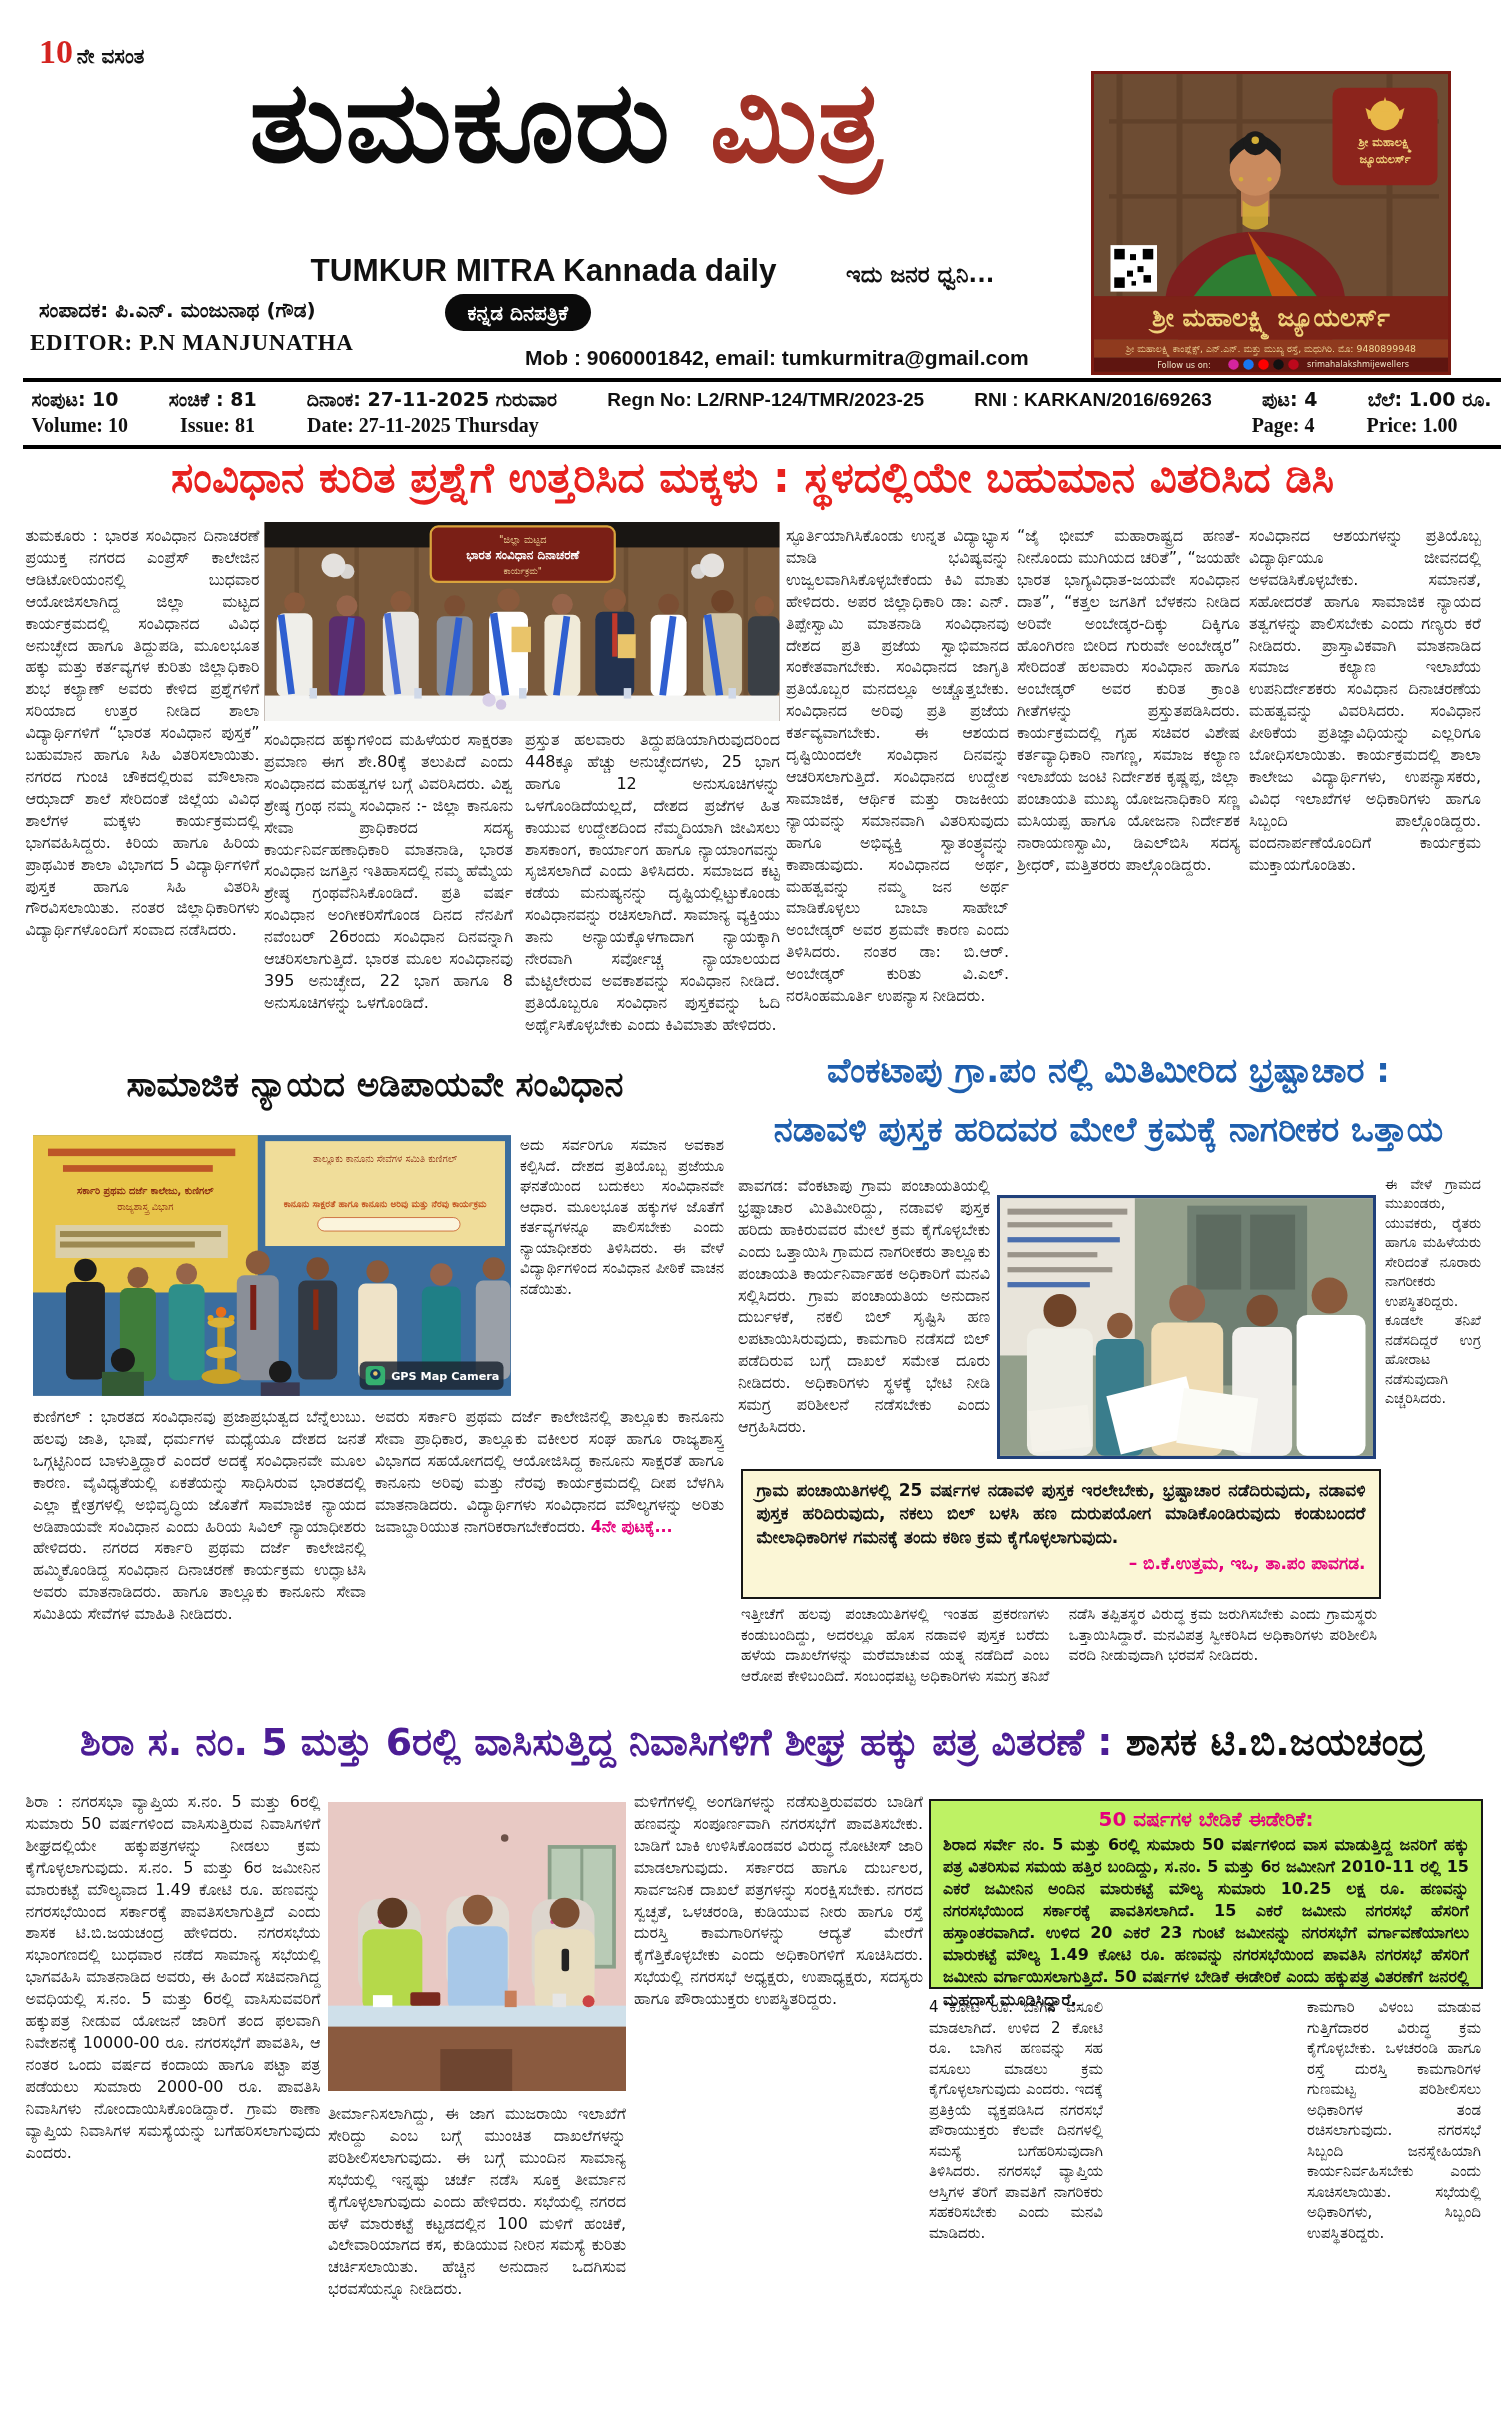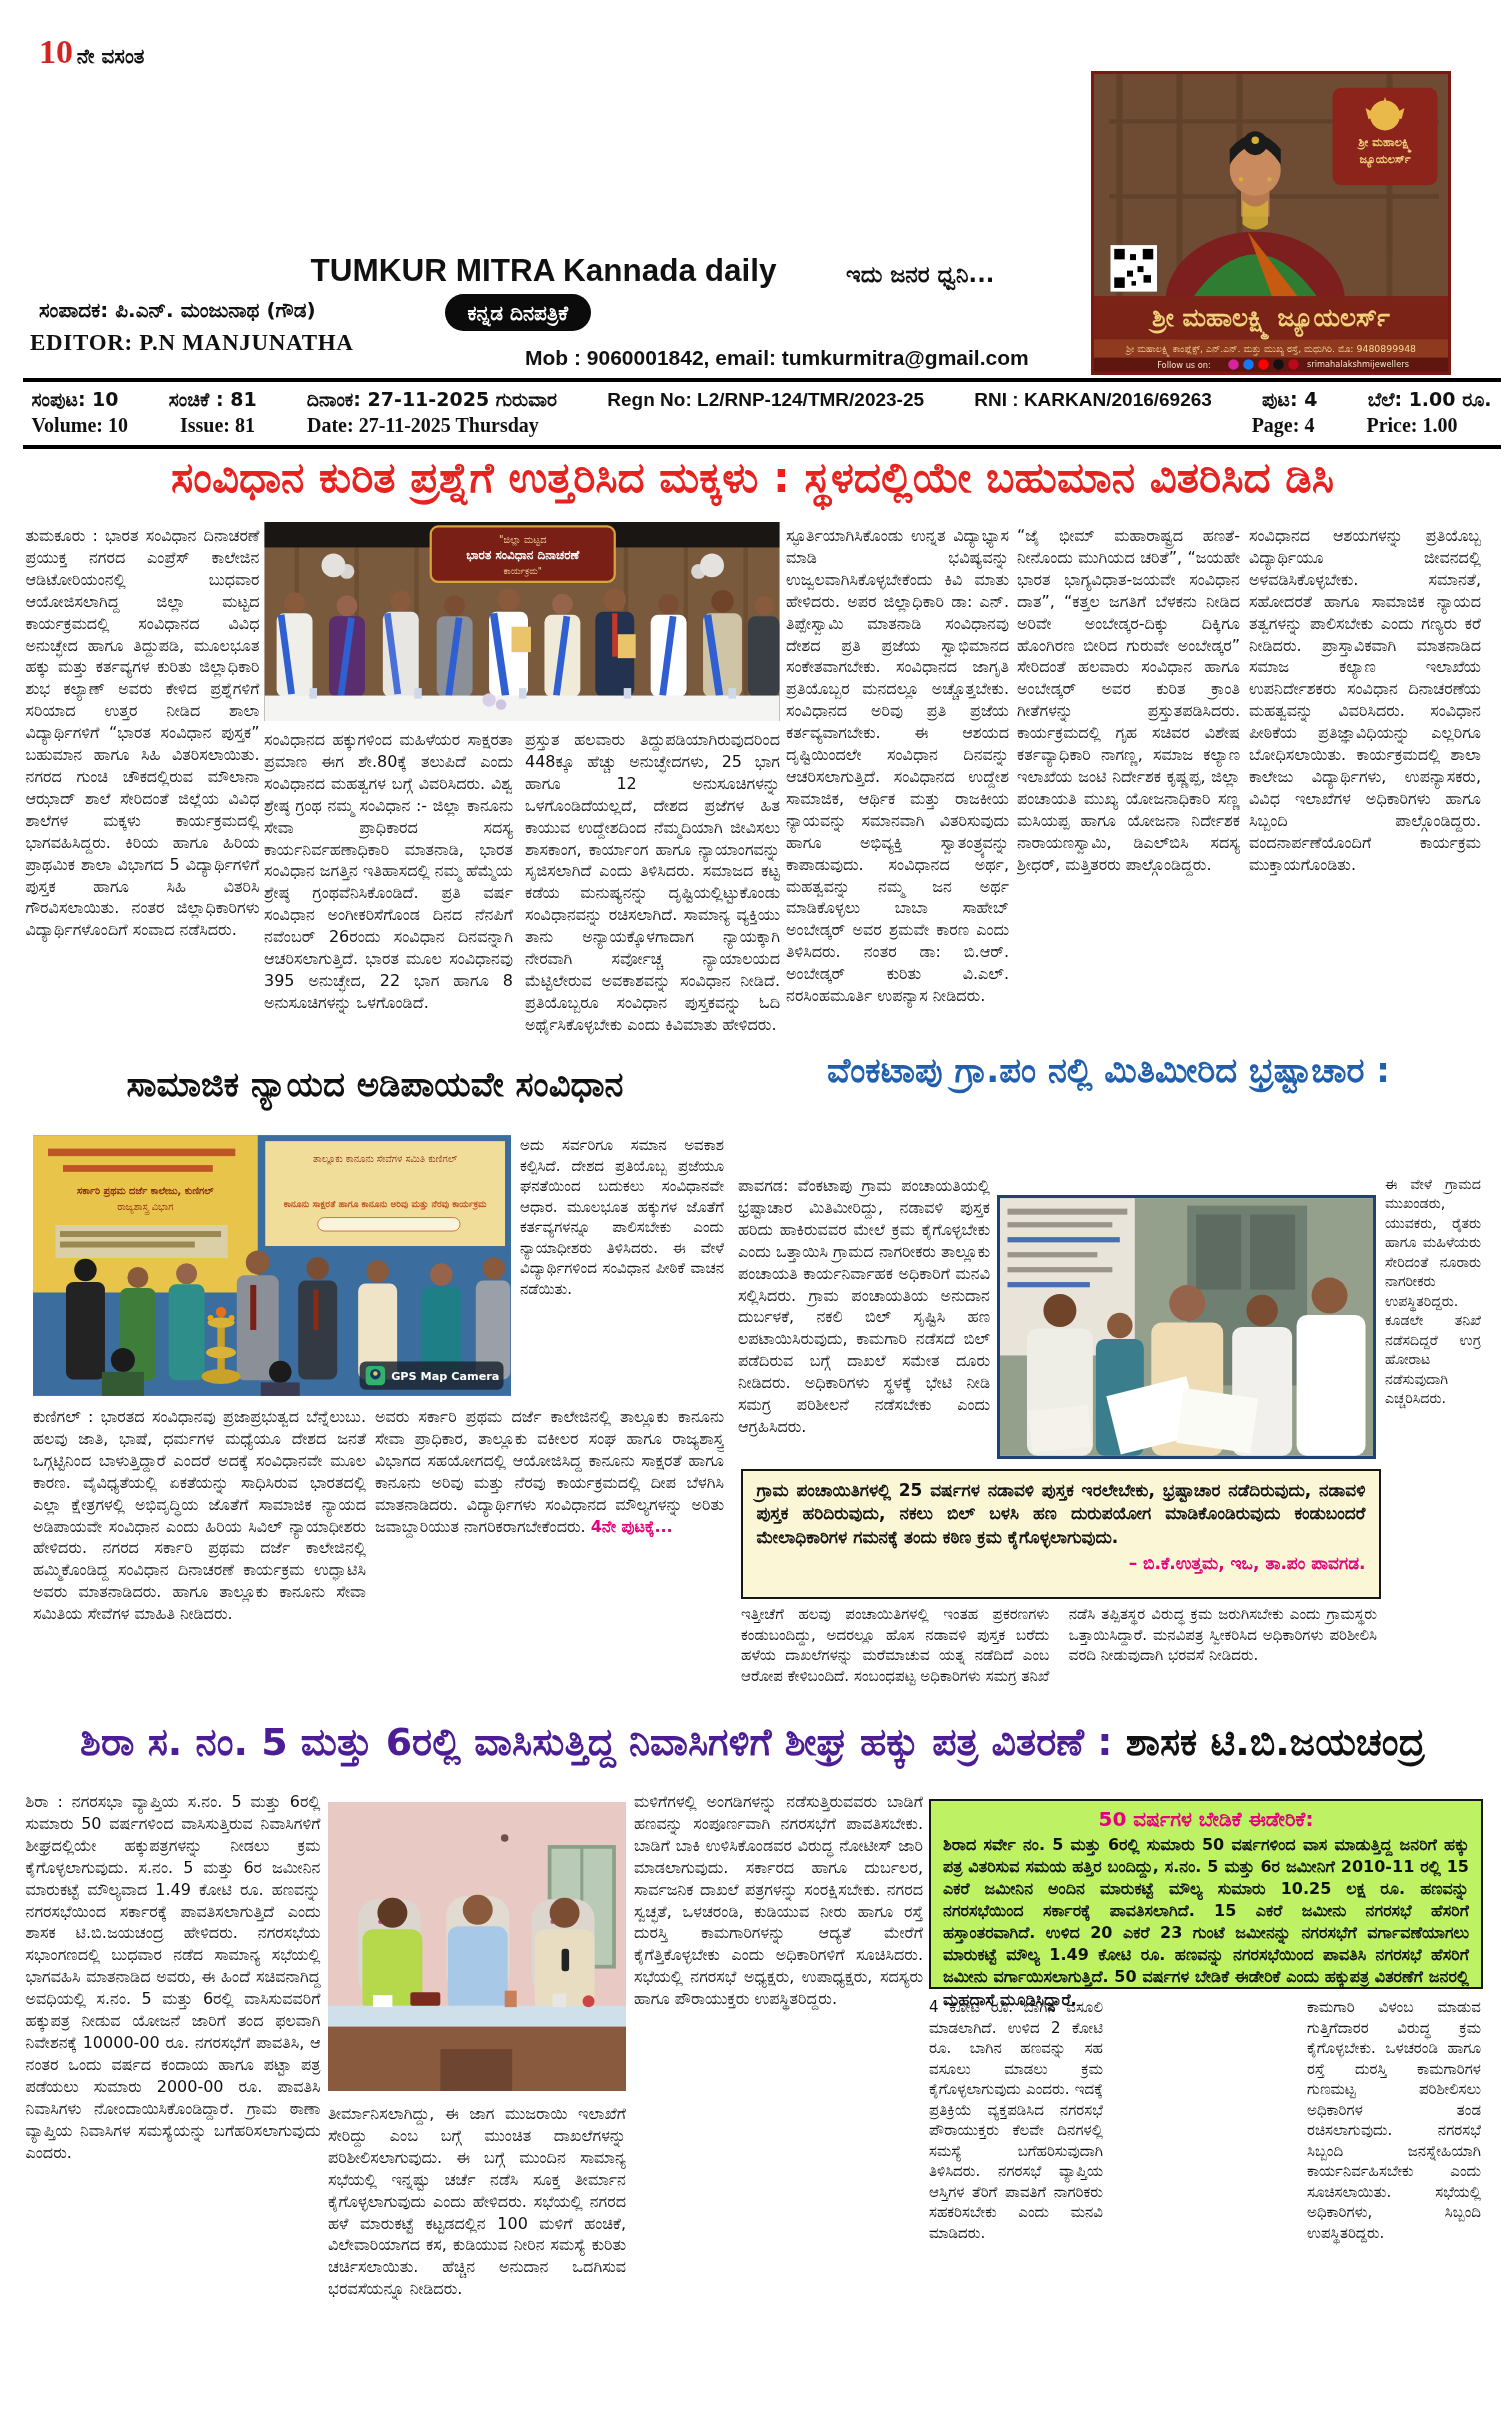--- a/index.html
+++ b/index.html
@@ -42,20 +42,23 @@
 </head>
 <body>
 
 <div class="page">
 
   <div class="abs ed-note" style="left:39px;top:33px;">
     <b>10</b>
     <span>ನೇ ವಸಂತ</span>
   </div>
 
+  <div class="abs masthead" style="left:45px;top:64px;width:1042px;font-size:112px;">
+    <span class="mh-black">ತುಮಕೂರು</span><span class="mh-red"> ಮಿತ್ರ</span>
+  </div>
 
   <div class="abs sub-en" style="left:0px;top:252px;width:1087px;text-align:center;">TUMKUR MITRA Kannada daily</div>
   <div class="abs tagline" style="left:846px;top:261px;">ಇದು ಜನರ ಧ್ವನಿ...</div>
   <div class="abs editor-kn" style="left:39px;top:298px;">ಸಂಪಾದಕ: ಪಿ.ಎನ್. ಮಂಜುನಾಥ (ಗೌಡ)</div>
   <div class="abs editor-en" style="left:30px;top:330px;">EDITOR: P.N MANJUNATHA</div>
   <div class="abs" style="left:445px;top:294px;">
     <span class="pill">ಕನ್ನಡ ದಿನಪತ್ರಿಕೆ</span>
   </div>
   <div class="abs contact" style="left:525px;top:346px;">Mob : 9060001842,   email: tumkurmitra@gmail.com</div>
 
@@ -334,20 +337,21 @@
         <text x="478" y="327" font-size="15" font-weight="bold" fill="#ffffff">GPS Map Camera</text>
       </g>
     </svg>
   </div>
 
   <div class="col small" style="left:520px;top:1135px;width:204px;height:261px;">ಅದು ಸರ್ವರಿಗೂ ಸಮಾನ ಅವಕಾಶ ಕಲ್ಪಿಸಿದೆ. ದೇಶದ ಪ್ರತಿಯೊಬ್ಬ ಪ್ರಜೆಯೂ ಘನತೆಯಿಂದ ಬದುಕಲು ಸಂವಿಧಾನವೇ ಆಧಾರ. ಮೂಲಭೂತ ಹಕ್ಕುಗಳ ಜೊತೆಗೆ ಕರ್ತವ್ಯಗಳನ್ನೂ ಪಾಲಿಸಬೇಕು ಎಂದು ನ್ಯಾಯಾಧೀಶರು ತಿಳಿಸಿದರು. ಈ ವೇಳೆ ವಿದ್ಯಾರ್ಥಿಗಳಿಂದ ಸಂವಿಧಾನ ಪೀಠಿಕೆ ವಾಚನ ನಡೆಯಿತು.</div>
   <div class="col" style="left:33px;top:1406px;width:333px;height:306px;">ಕುಣಿಗಲ್ : ಭಾರತದ ಸಂವಿಧಾನವು ಪ್ರಜಾಪ್ರಭುತ್ವದ ಬೆನ್ನೆಲುಬು. ಹಲವು ಜಾತಿ, ಭಾಷೆ, ಧರ್ಮಗಳ ಮಧ್ಯೆಯೂ ದೇಶದ ಜನತೆ ಒಗ್ಗಟ್ಟಿನಿಂದ ಬಾಳುತ್ತಿದ್ದಾರೆ ಎಂದರೆ ಅದಕ್ಕೆ ಸಂವಿಧಾನವೇ ಮೂಲ ಕಾರಣ. ವೈವಿಧ್ಯತೆಯಲ್ಲಿ ಏಕತೆಯನ್ನು ಸಾಧಿಸಿರುವ ಭಾರತದಲ್ಲಿ ಎಲ್ಲಾ ಕ್ಷೇತ್ರಗಳಲ್ಲಿ ಅಭಿವೃದ್ಧಿಯ ಜೊತೆಗೆ ಸಾಮಾಜಿಕ ನ್ಯಾಯದ ಅಡಿಪಾಯವೇ ಸಂವಿಧಾನ ಎಂದು ಹಿರಿಯ ಸಿವಿಲ್ ನ್ಯಾಯಾಧೀಶರು ಹೇಳಿದರು. ನಗರದ ಸರ್ಕಾರಿ ಪ್ರಥಮ ದರ್ಜೆ ಕಾಲೇಜಿನಲ್ಲಿ ಹಮ್ಮಿಕೊಂಡಿದ್ದ ಸಂವಿಧಾನ ದಿನಾಚರಣೆ ಕಾರ್ಯಕ್ರಮ ಉದ್ಘಾಟಿಸಿ ಅವರು ಮಾತನಾಡಿದರು. ಹಾಗೂ ತಾಲ್ಲೂಕು ಕಾನೂನು ಸೇವಾ ಸಮಿತಿಯ ಸೇವೆಗಳ ಮಾಹಿತಿ ನೀಡಿದರು.</div>
   <div class="col" style="left:375px;top:1406px;width:349px;height:306px;"><span>ಅವರು ಸರ್ಕಾರಿ ಪ್ರಥಮ ದರ್ಜೆ ಕಾಲೇಜಿನಲ್ಲಿ ತಾಲ್ಲೂಕು ಕಾನೂನು ಸೇವಾ ಪ್ರಾಧಿಕಾರ, ತಾಲ್ಲೂಕು ವಕೀಲರ ಸಂಘ ಹಾಗೂ ರಾಜ್ಯಶಾಸ್ತ್ರ ವಿಭಾಗದ ಸಹಯೋಗದಲ್ಲಿ ಆಯೋಜಿಸಿದ್ದ ಕಾನೂನು ಸಾಕ್ಷರತೆ ಹಾಗೂ ಕಾನೂನು ಅರಿವು ಮತ್ತು ನೆರವು ಕಾರ್ಯಕ್ರಮದಲ್ಲಿ ದೀಪ ಬೆಳಗಿಸಿ ಮಾತನಾಡಿದರು. ವಿದ್ಯಾರ್ಥಿಗಳು ಸಂವಿಧಾನದ ಮೌಲ್ಯಗಳನ್ನು ಅರಿತು ಜವಾಬ್ದಾರಿಯುತ ನಾಗರಿಕರಾಗಬೇಕೆಂದರು. </span><span class="magenta">4ನೇ ಪುಟಕ್ಕೆ...</span></div>
 
   <div class="abs headline-blue" style="left:735px;top:1052px;width:747px;">ವೆಂಕಟಾಪು ಗ್ರಾ.ಪಂ ನಲ್ಲಿ ಮಿತಿಮೀರಿದ ಭ್ರಷ್ಟಾಚಾರ :</div>
+  <div class="abs headline-blue" style="left:735px;top:1111px;width:747px;">ನಡಾವಳಿ ಪುಸ್ತಕ ಹರಿದವರ ಮೇಲೆ ಕ್ರಮಕ್ಕೆ ನಾಗರೀಕರ ಒತ್ತಾಯ</div>
 
   <div class="col" style="left:738px;top:1175px;width:252px;height:286px;">ಪಾವಗಡ: ವೆಂಕಟಾಪು ಗ್ರಾಮ ಪಂಚಾಯತಿಯಲ್ಲಿ ಭ್ರಷ್ಟಾಚಾರ ಮಿತಿಮೀರಿದ್ದು, ನಡಾವಳಿ ಪುಸ್ತಕ ಹರಿದು ಹಾಕಿರುವವರ ಮೇಲೆ ಕ್ರಮ ಕೈಗೊಳ್ಳಬೇಕು ಎಂದು ಒತ್ತಾಯಿಸಿ ಗ್ರಾಮದ ನಾಗರೀಕರು ತಾಲ್ಲೂಕು ಪಂಚಾಯತಿ ಕಾರ್ಯನಿರ್ವಾಹಕ ಅಧಿಕಾರಿಗೆ ಮನವಿ ಸಲ್ಲಿಸಿದರು. ಗ್ರಾಮ ಪಂಚಾಯತಿಯ ಅನುದಾನ ದುರ್ಬಳಕೆ, ನಕಲಿ ಬಿಲ್ ಸೃಷ್ಟಿಸಿ ಹಣ ಲಪಟಾಯಿಸಿರುವುದು, ಕಾಮಗಾರಿ ನಡೆಸದೆ ಬಿಲ್ ಪಡೆದಿರುವ ಬಗ್ಗೆ ದಾಖಲೆ ಸಮೇತ ದೂರು ನೀಡಿದರು. ಅಧಿಕಾರಿಗಳು ಸ್ಥಳಕ್ಕೆ ಭೇಟಿ ನೀಡಿ ಸಮಗ್ರ ಪರಿಶೀಲನೆ ನಡೆಸಬೇಕು ಎಂದು ಆಗ್ರಹಿಸಿದರು.</div>
 
   <div class="photo" style="left:997px;top:1195px;width:373px;height:258px;border:3px solid #20407a;">
     <svg width="373" height="258" viewBox="0 0 498 344">
       <rect width="498" height="344" fill="#94a08c"></rect>
       <rect x="250" y="10" width="160" height="240" fill="#6f7f72"></rect>
       <rect x="262" y="22" width="60 " height="100" fill="#5d6b60"></rect>
         <rect x="334" y="22" width="60" height="100" fill="#5d6b60"></rect>
       <g>

